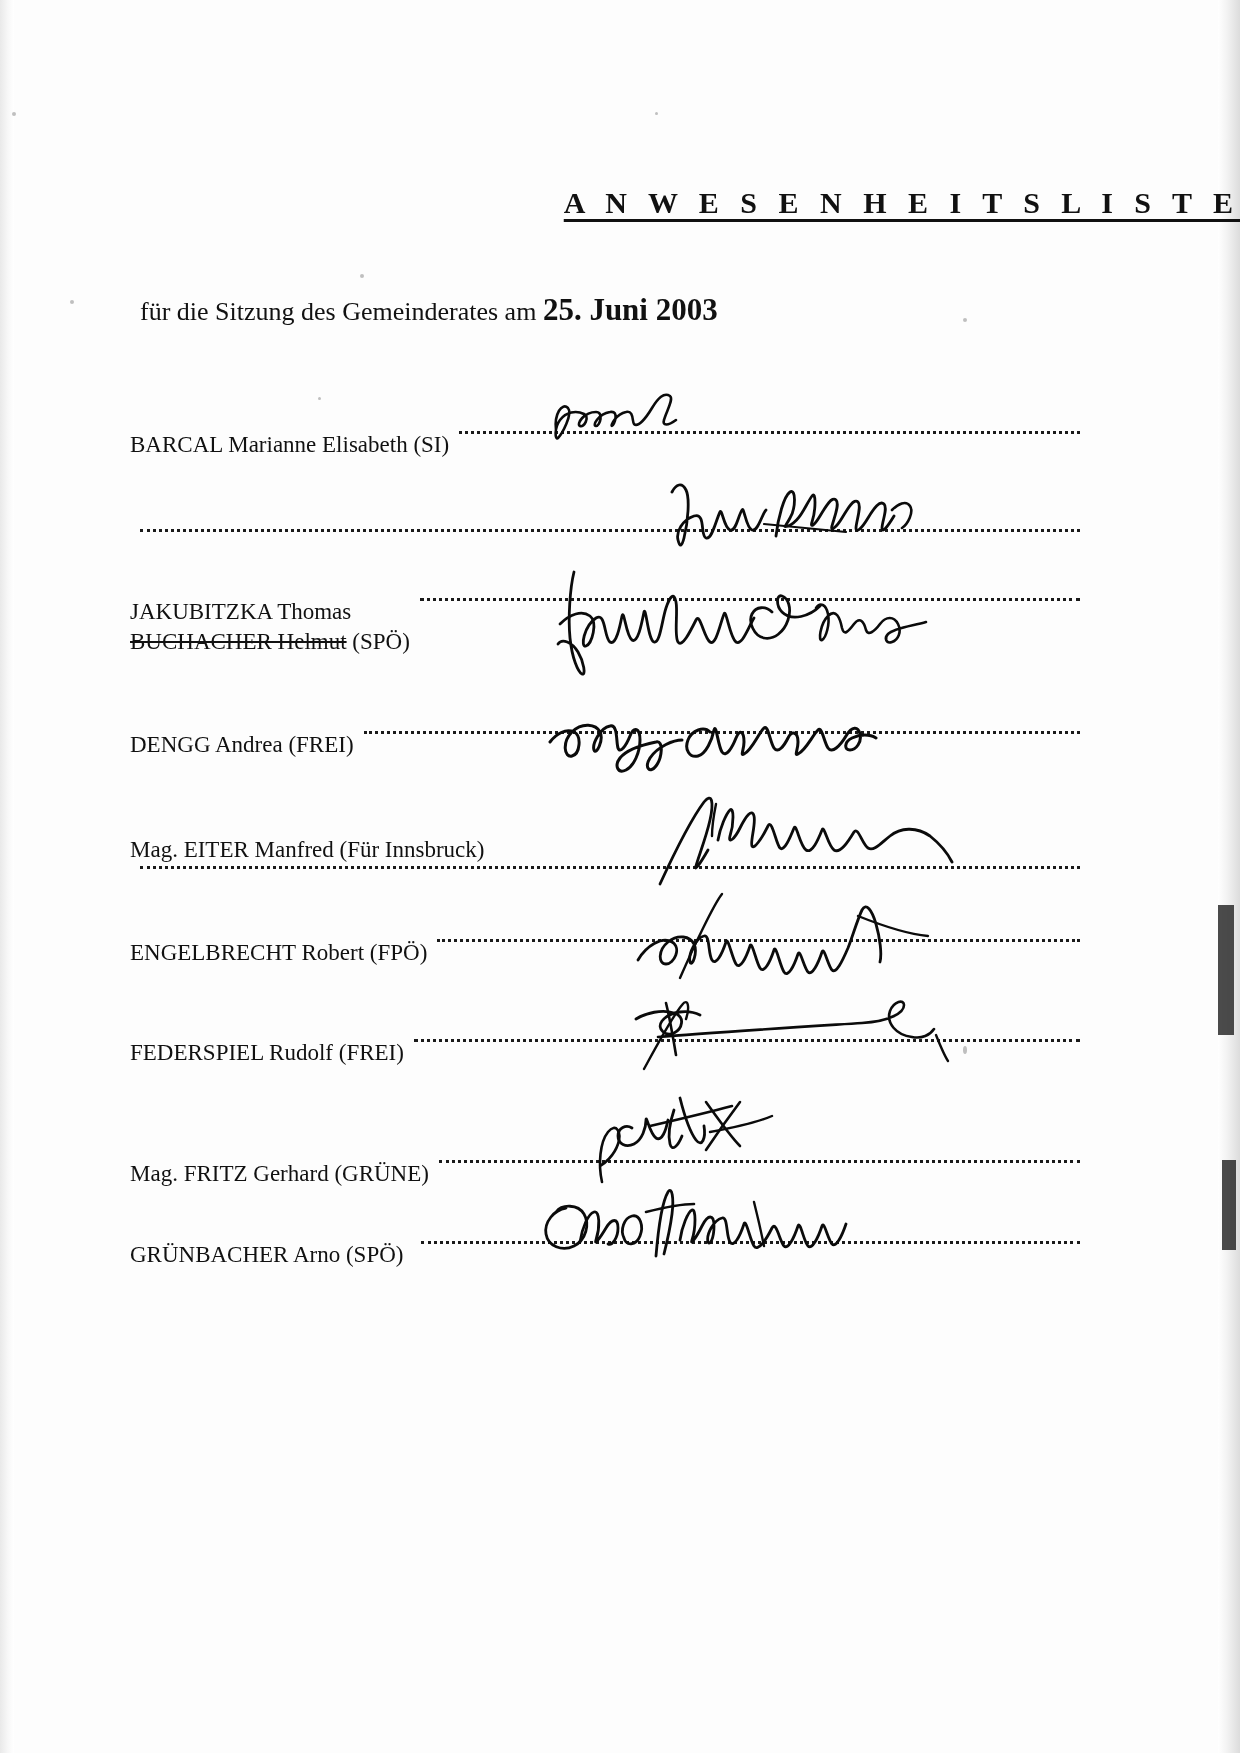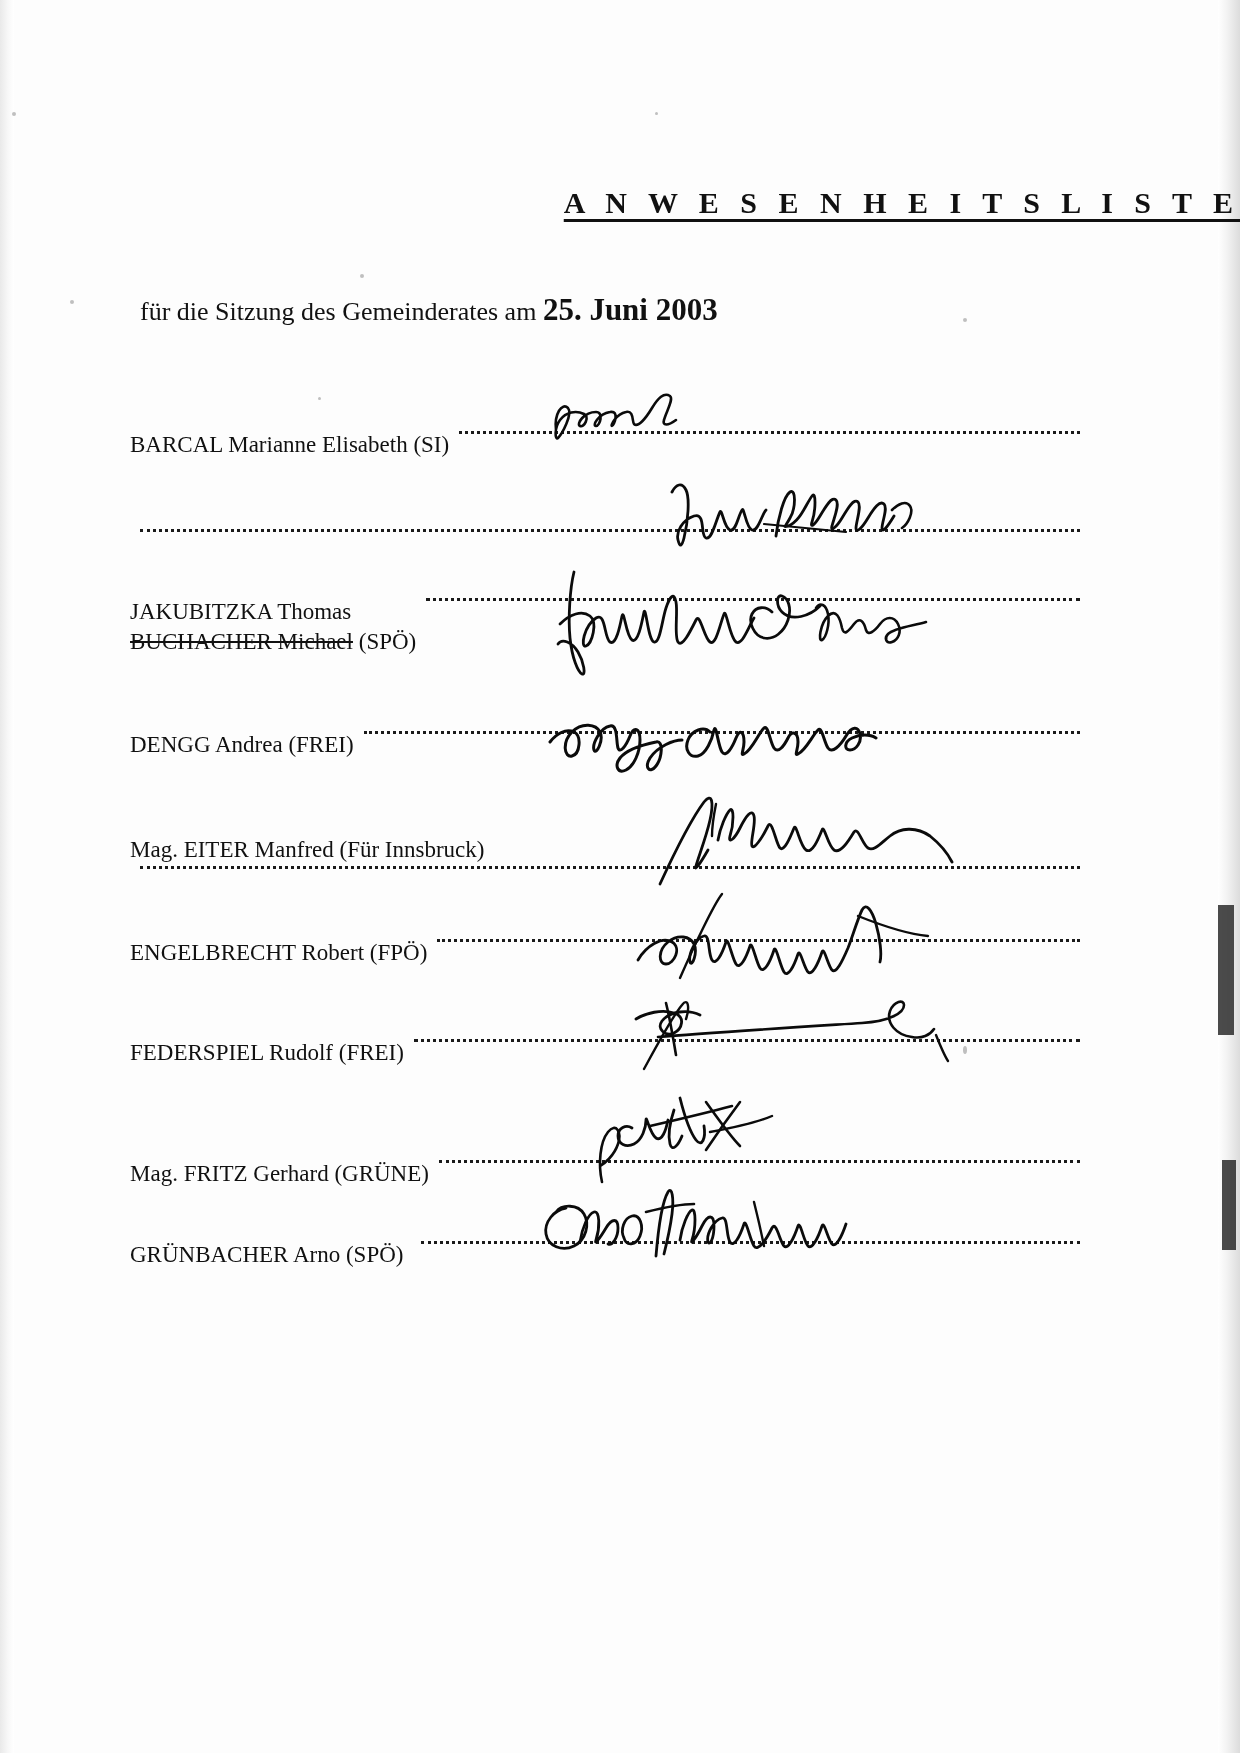--- a/index.html
+++ b/index.html
@@ -151,21 +151,21 @@
       <div class="dots"></div>
     </div>
 
     <div class="row" style="top:128px;">
       <div class="dots"></div>
     </div>
 
     <div class="row" style="top:188px; align-items:flex-start;margin-top:9px;">
       <div>
         <div class="name">JAKUBITZKA Thomas</div>
-        <div class="name"><span class="struck">BUCHACHER Michael</span><span> (SPÖ)</span></div>
+        <div class="name"><span class="struck">BUCHACHER Helmut</span><span> (SPÖ)</span></div>
       </div>
       <div class="dots"></div>
     </div>
 
     <div class="row" style="top:330px;">
       <div class="name">DENGG Andrea (FREI)</div>
       <div class="dots"></div>
     </div>
 
     <div class="row" style="top:435px;flex-direction:column;">

